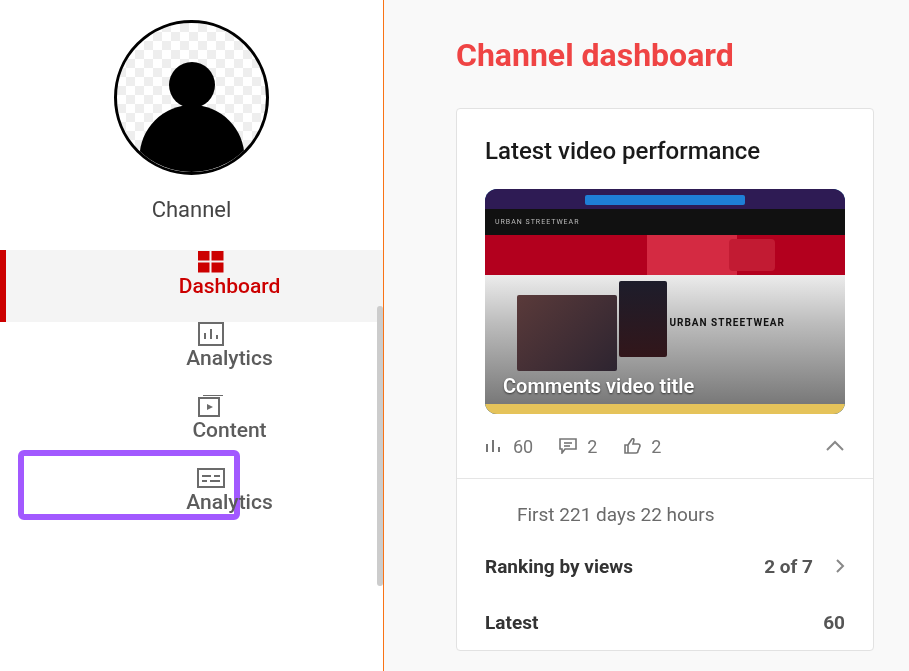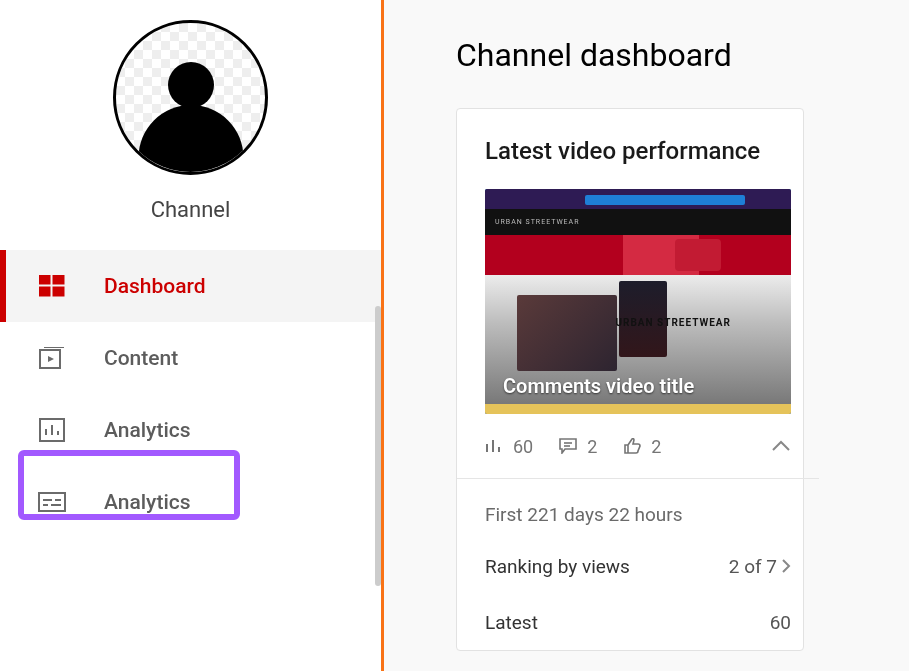--- a/index.html
+++ b/index.html
@@ -1,61 +1,61 @@
 <!DOCTYPE html>
 <html><head>
   <meta charset="utf-8">
   <style>
     * { margin:0; padding:0; box-sizing:border-box; font-family: Roboto, "Segoe UI", Arial, sans-serif; }
     body { width:909px; height:671px; background:#fff; overflow:hidden; display:flex; color:#0f0f0f; }
-    .sidebar { width:384px; height:100%; display:flex; flex-direction:column; border-right:3px solid #f97316; position:relative; }
+    .sidebar { width:384px; height:100%; display:flex; flex-direction:column; border-right:1px solid #f97316; position:relative; }
     .sidebar::after { content:""; position:absolute; right:0; top:306px; width:6px; height:280px; background:#ccc; border-radius:3px; }
     .avatar-wrap { display:flex; flex-direction:column; align-items:center; padding-top:20px; }
     .avatar { width:155px; height:155px; border-radius:50%; border:3px solid #000; position:relative; overflow:hidden; background:
       repeating-conic-gradient(#eee 0 25%, #fff 0 50%) 0 0/18px 18px; }
     .silhouette { position:absolute; inset:0; }
     .silhouette::before { content:""; position:absolute; left:50%; top:26%; transform:translateX(-50%); width:46px; height:46px; background:#000; border-radius:50%; }
     .silhouette::after { content:""; position:absolute; left:50%; top:55%; transform:translateX(-50%); width:105px; height:130px; background:#000; border-radius:55px 55px 0 0; }
     .channel-label { margin-top:22px; font-size:22px; color:#444; }
     .channel-name { margin-top:8px; font-size:19px; color:#777; }
     .nav { margin-top:28px; width:100%; display:flex; flex-direction:column; }
-    .nav-item { display:flex; align-items:center; height:72px; padding-left:38px; cursor:pointer; position:relative; }
+    .nav-item { display:flex; align-items:center; height:72px; padding-left:38px; cursor:pointer; position:relative;flex-direction:column; }
     .nav-item .icon { width:28px; height:24px; display:flex; align-items:center; justify-content:center; }
     .nav-item .label { margin-left:38px; font-size:21px; font-weight:500; color:#5c5c5c; }
     .nav-item.active { background:#f4f4f4; }
     .nav-item.active::before { content:""; position:absolute; left:0; top:0; bottom:0; width:6px; background:#cc0000; }
     .nav-item.active .label { color:#cc0000; }
     .nav-item.active .icon svg rect, .nav-item.active .icon svg path { fill:#cc0000; stroke:#cc0000; }
     .highlight { position:absolute; border:6px solid #a259ff; border-radius:6px; pointer-events:none; }
 
     .main { flex:1; background:#f9f9f9; padding:36px 0 0 72px; overflow:hidden; }
-    h1.page-title { font-size:32px; font-weight:400; color:#000000; margin-bottom:34px; }
-    .card { width:348px; background:#fff; border:1px solid #e2e2e2; border-radius:4px; padding:28px 12px 0 28px; }
+    h1.page-title { font-size:32px; font-weight:700; color:#ef4444; margin-bottom:34px; }
+    .card { width:418px; background:#fff; border:1px solid #e2e2e2; border-radius:4px; padding:28px 28px 0 28px; }
     .card-title { font-size:24px; font-weight:500; color:#1a1a1a; margin-bottom:24px; }
-    .thumb { width:100%; height:225px; border-radius:2px; position:relative; overflow:hidden; background:#0369a1; }
+    .thumb { width:100%; height:225px; border-radius:12px; position:relative; overflow:hidden; background:#0369a1; }
     .thumb .header-band { position:absolute; top:0; left:0; right:0; height:20px; background:#2e1b54; }
     .thumb .url-band { position:absolute; top:6px; left:100px; width:160px; height:10px; background:#1e7fd6; border-radius:2px; }
     .thumb .sub-band { position:absolute; top:20px; left:0; right:0; height:26px; background:#111; display:flex; align-items:center; padding:0 10px; gap:60px; }
     .thumb .sub-band span { color:#bbb; font-size:7px; letter-spacing:1px; }
     .thumb .hero { position:absolute; top:46px; left:0; right:0; height:40px; background:linear-gradient(90deg,#b3001e 0 45%,#d42a42 45% 70%,#b3001e 70%); }
     .thumb .hero::after { content:""; position:absolute; right:70px; top:4px; width:46px; height:32px; background:#c21b33; border-radius:4px; }
     .thumb .fade { position:absolute; top:86px; left:0; right:0; bottom:0; background:linear-gradient(#ececec 0%, #bcbcbc 35%, #707070 100%); }
     .thumb .photo1 { position:absolute; left:32px; top:106px; width:100px; height:76px; background:linear-gradient(135deg,#5a3a3a,#2d2430); border-radius:2px; }
     .thumb .photo2 { position:absolute; left:134px; top:92px; width:48px; height:76px; background:linear-gradient(#1d1d2b,#32161a); border-radius:2px; }
     .thumb .brand { position:absolute; right:60px; top:128px; color:#111; font-size:10px; font-weight:700; letter-spacing:1px; }
     .thumb .vid-title { position:absolute; left:18px; bottom:16px; color:#fff; font-size:20px; font-weight:600; text-shadow:0 1px 2px rgba(0,0,0,.6); }
     .thumb .foot-bar { position:absolute; left:0; right:0; bottom:0; height:10px; background:#e5c35a; }
 
     .stats-row { display:flex; align-items:center; height:64px; color:#757575; gap:14px; }
     .stat { display:flex; align-items:center; gap:10px; margin-right:12px; font-size:18px; }
     .chev-up { margin-left:auto; color:#888; }
     .divider { height:1px; background:#e5e5e5; margin:0 -28px; }
-    .meta { padding-top:24px; color:#6a6a6a; font-size:19px; }
-    .meta-row { display:flex; align-items:center; justify-content:space-between; height:56px; color:#333; font-size:19px; }
-    .meta-row .right { display:flex; align-items:center; gap:4px; color:#555; }
+    .meta { padding-top:24px; color:#6a6a6a; font-size:19px;margin-left:32px; }
+    .meta-row { display:flex; align-items:center; justify-content:space-between; height:56px; color:#333; font-size:19px;font-weight:bold; }
+    .meta-row .right { display:flex; align-items:center; gap:22px; color:#555; }
     svg { display:block; }
   </style>
 </head>
 <body>
 
 <aside class="sidebar">
   <div class="avatar-wrap">
     <div class="avatar">
       <div class="silhouette"></div>
     </div>
@@ -70,39 +70,39 @@
             <rect x="14" y="0" width="11" height="9" fill="#cc0000"></rect>
             <rect x="0" y="12" width="11" height="9" fill="#cc0000"></rect>
             <rect x="14" y="12" width="11" height="9" fill="#cc0000"></rect>
           </svg>
       </span>
       <span class="label">Dashboard</span>
     </div>
 
     <div class="nav-item">
       <span class="icon">
-        <svg width="26" height="22" viewBox="0 0 26 22" fill="none" stroke="#6b6b6b" stroke-width="2">
-            <rect x="1" y="3" width="20" height="18"></rect>
-            <path d="M9 9 L15 12 L9 15 Z" fill="#6b6b6b" stroke="none"></path>
-            <line x1="5" y1="0" x2="25" y2="0"></line>
-          </svg>
-      </span>
-      <span class="label">Content</span>
-    </div>
-
-    <div class="nav-item">
-      <span class="icon">
         <svg width="26" height="24" viewBox="0 0 26 24" fill="none" stroke="#6b6b6b" stroke-width="2">
             <rect x="1" y="1" width="24" height="22"></rect>
             <line x1="7" y1="17" x2="7" y2="11"></line>
             <line x1="13" y1="17" x2="13" y2="7"></line>
             <line x1="19" y1="17" x2="19" y2="13"></line>
           </svg>
       </span>
       <span class="label">Analytics</span>
+    </div>
+
+    <div class="nav-item">
+      <span class="icon">
+        <svg width="26" height="22" viewBox="0 0 26 22" fill="none" stroke="#6b6b6b" stroke-width="2">
+            <rect x="1" y="3" width="20" height="18"></rect>
+            <path d="M9 9 L15 12 L9 15 Z" fill="#6b6b6b" stroke="none"></path>
+            <line x1="5" y1="0" x2="25" y2="0"></line>
+          </svg>
+      </span>
+      <span class="label">Content</span>
     </div>
     <div class="highlight" style="left:18px; top:450px; width:222px; height:70px;"></div>
 
 
     <div class="nav-item">
       <span class="icon">
         <svg width="28" height="20" viewBox="0 0 28 20" fill="none" stroke="#6b6b6b" stroke-width="2">
             <rect x="1" y="1" width="26" height="18"></rect>
             <line x1="5" y1="8" x2="14" y2="8"></line>
             <line x1="17" y1="8" x2="23" y2="8"></line>

